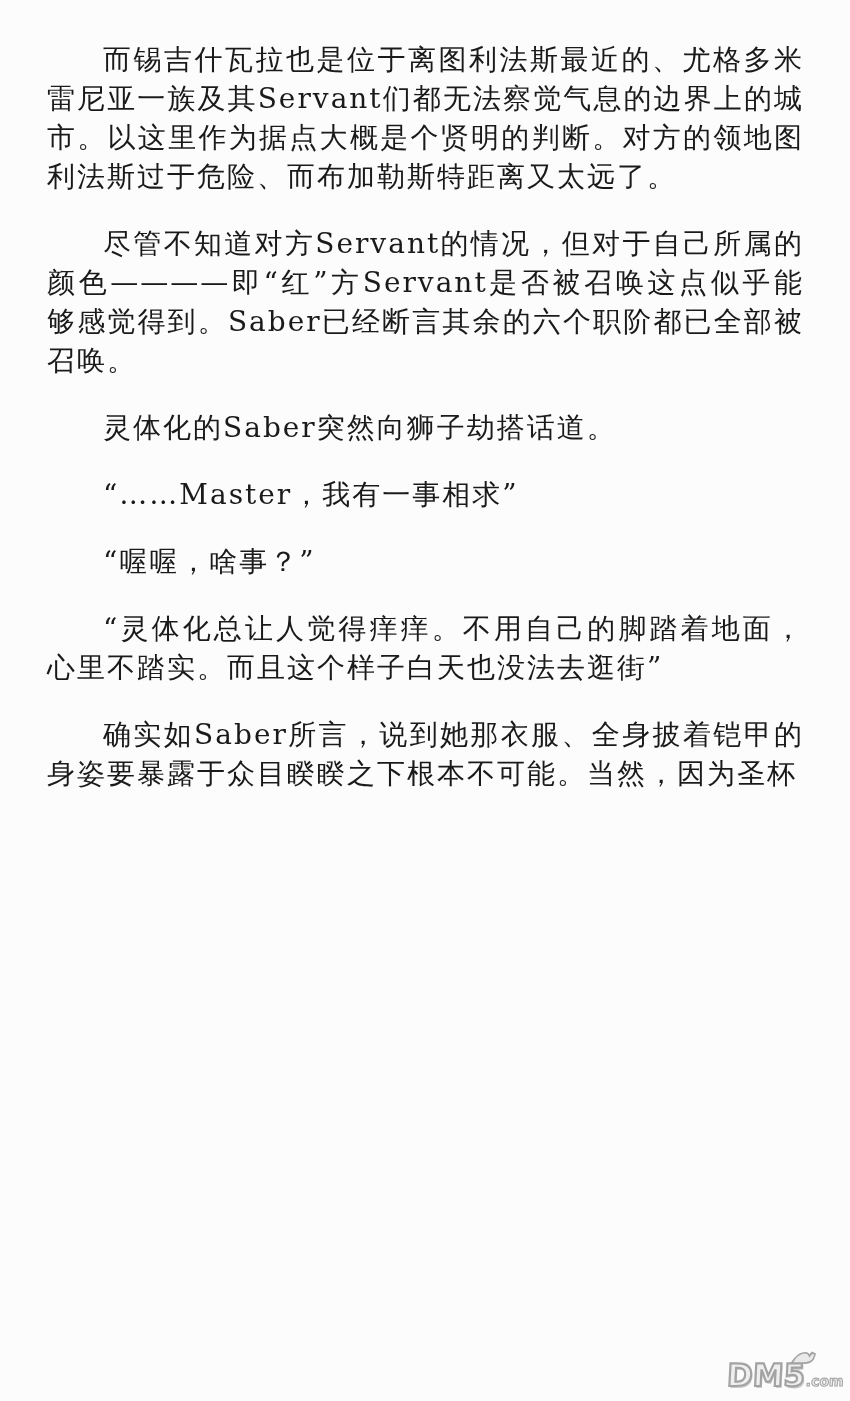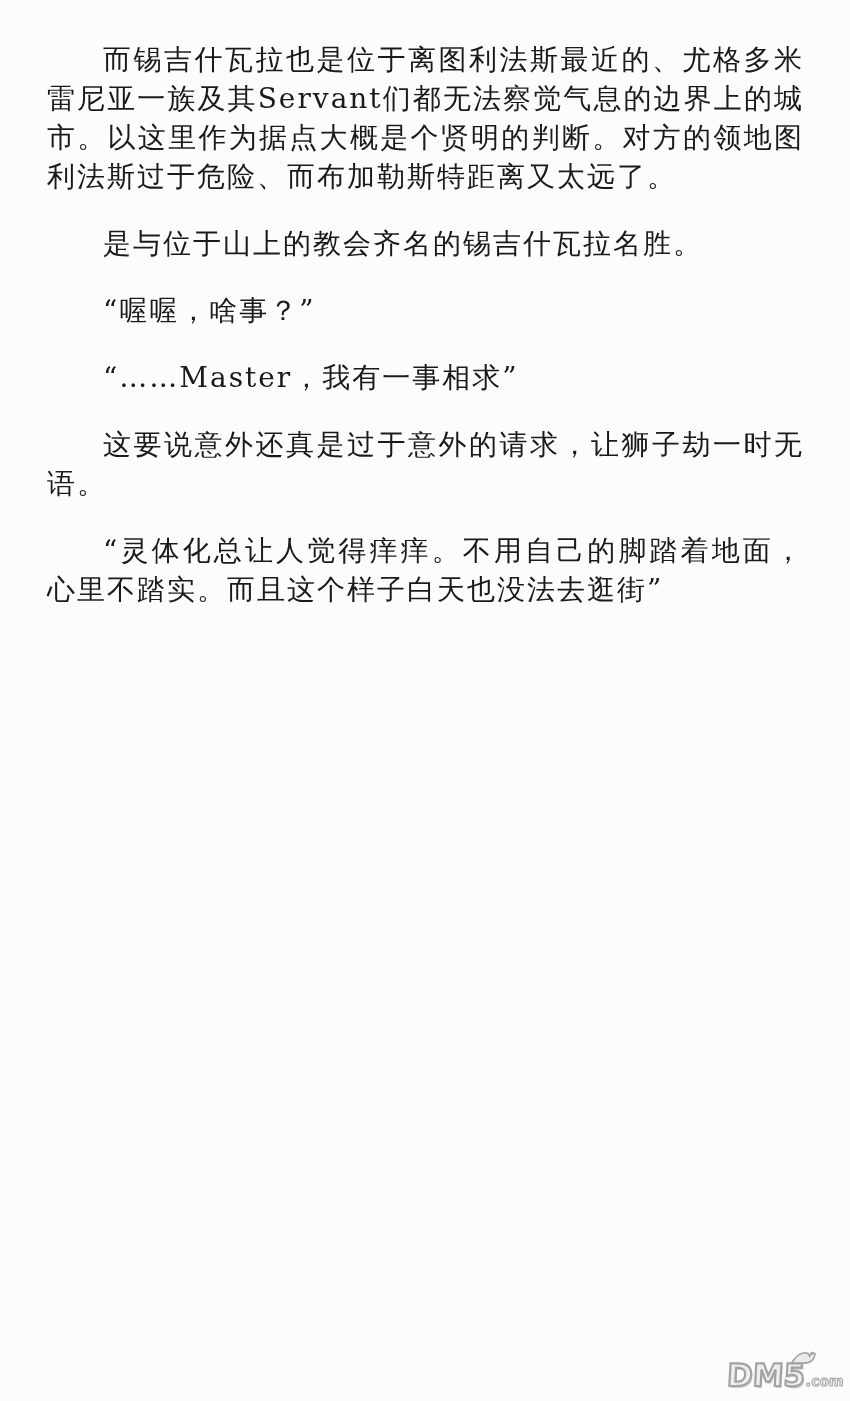--- a/index.html
+++ b/index.html
@@ -60,25 +60,26 @@
     right: 28px;
     line-height: 0;
   }
 </style>
 </head>
 <body>
 
 <div class="page">
   <div class="text-area">
     <p>而锡吉什瓦拉也是位于离图利法斯最近的、尤格多米雷尼亚一族及其Servant们都无法察觉气息的边界上的城市。以这里作为据点大概是个贤明的判断。对方的领地图利法斯过于危险、而布加勒斯特距离又太远了。</p>
-    <p>是与位于山上的教会齐名的锡吉什瓦拉名胜。</p>
+    <p>尽管不知道对方Servant的情况，但对于自己所属的颜色————即“红”方Servant是否被召唤这点似乎能够感觉得到。Saber已经断言其余的六个职阶都已全部被召唤。</p>
+    <p>灵体化的Saber突然向狮子劫搭话道。</p>
+    <p>“……Master，我有一事相求”</p>
     <p>“喔喔，啥事？”</p>
-    <p>“……Master，我有一事相求”</p>
-    <p>这要说意外还真是过于意外的请求，让狮子劫一时无语。</p>
     <p>“灵体化总让人觉得痒痒。不用自己的脚踏着地面，心里不踏实。而且这个样子白天也没法去逛街”</p>
+    <p>确实如Saber所言，说到她那衣服、全身披着铠甲的身姿要暴露于众目睽睽之下根本不可能。当然，因为圣杯</p>
   </div>
 
   <div class="watermark">
     <span class="wm-inner">
       <span class="mascot">
         <svg width="27" height="17" viewBox="0 0 27 17">
           <path d="M2 15 Q7 6 13 5 Q18 4 19.5 8 L22 4.5 L25 6 L23.5 11 Q20 16 12 15 Z" fill="#e9e9e9" stroke="#a3a3a3" stroke-width="1.6"></path>
           <circle cx="21.5" cy="5.5" r="1.2" fill="#a3a3a3"></circle>
         </svg>
       </span><span class="dm5-main">DM5</span><span class="dm5-suffix">.com</span>

